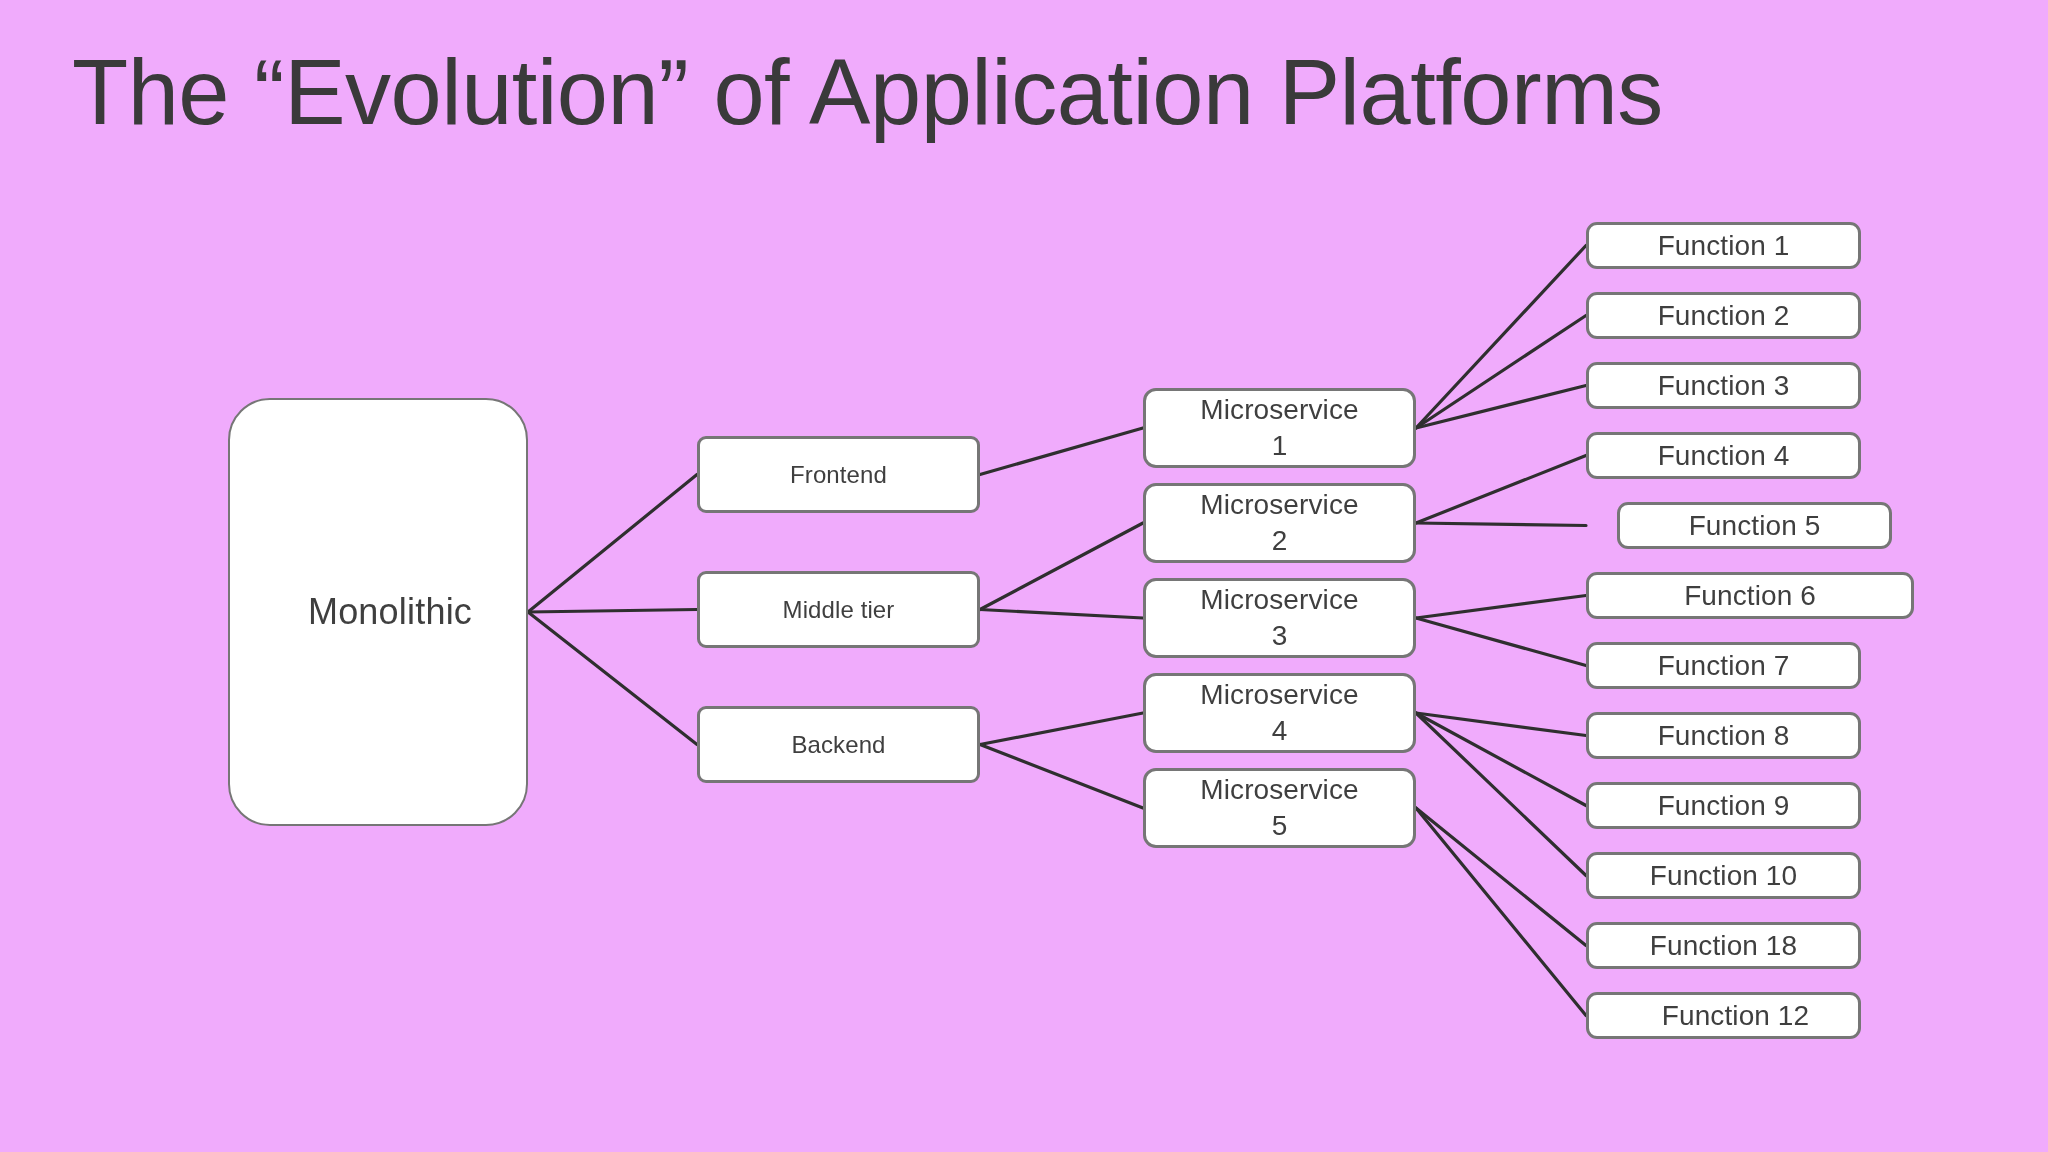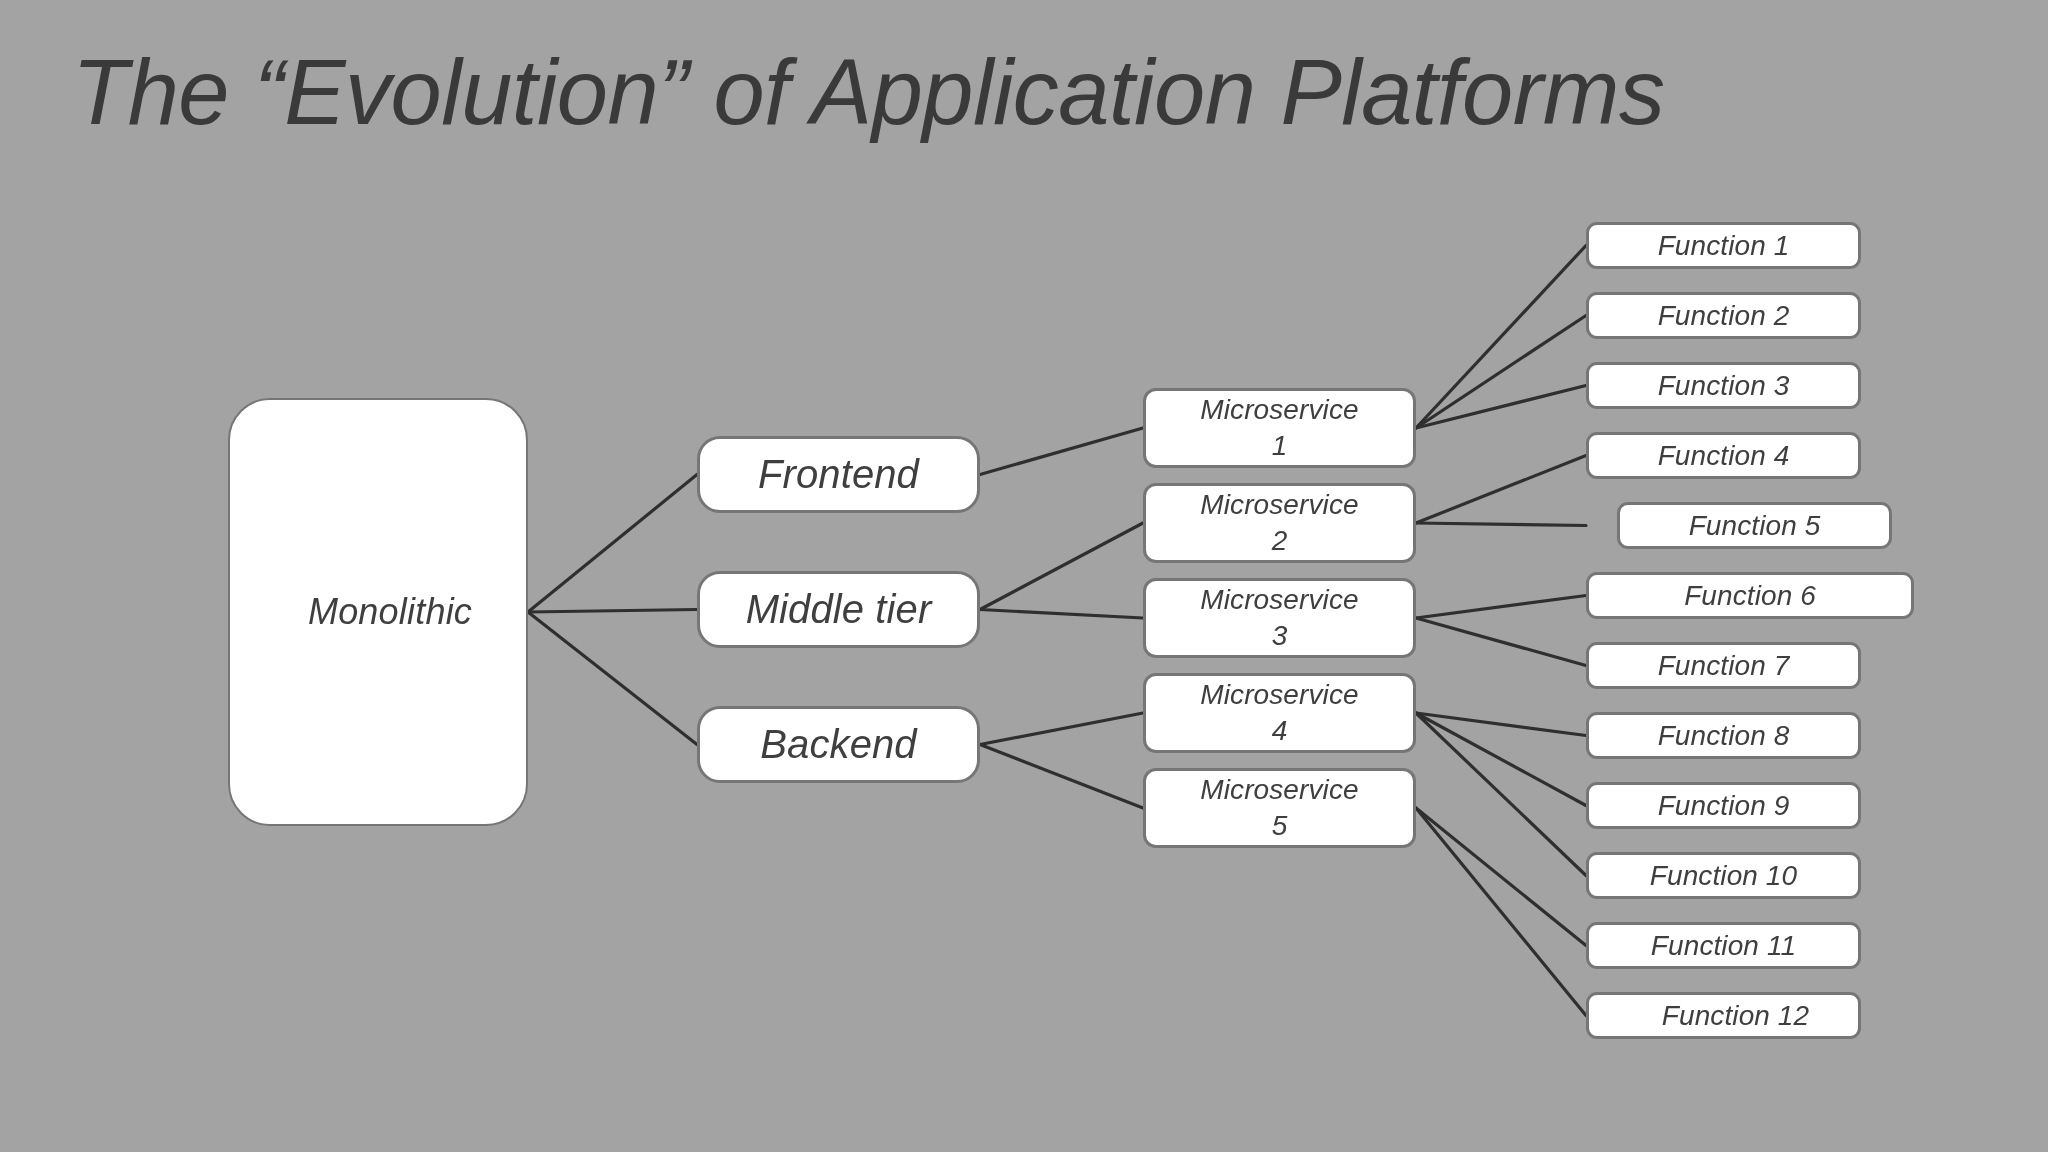--- a/index.html
+++ b/index.html
@@ -13,22 +13,21 @@
     height: 1152px;
     overflow: hidden;
     font-family: "Liberation Sans", sans-serif;
     -webkit-font-smoothing: antialiased;
   }
 
   #slide {
     position: relative;
     width: 2048px;
     height: 1152px;
-    background: #a3a3a3;
-    font-style: italic;
+    background: #f0abfc;
   }
 
   
   #slide-title {
     position: absolute;
     left: 72px;
     top: 42px;
     width: 1750px;
     font-size: 92px;
     line-height: 1.1;
@@ -69,22 +68,22 @@
   }
 
   .node-monolithic {
     border-width: 2.6px;
     border-radius: 42px;
     font-size: 36px;
     letter-spacing: 0.2px;
   }
 
   .node-tier {
-    border-radius: 23px;
-    font-size: 40px;
+    border-radius: 9px;
+    font-size: 24px;
     letter-spacing: 0.1px;
   }
 
   .node-service {
     border-radius: 13px;
     font-size: 28px;
     line-height: 1.28;
     letter-spacing: 0.1px;
   }
   .node-service .svc-label {
@@ -194,20 +193,20 @@
       <div class="node node-function" style="left: 1586px; top: 712px; width: 275px; height: 47px;">
         <span>Function 8</span>
       </div>
       <div class="node node-function" style="left: 1586px; top: 782px; width: 275px; height: 47px;">
         <span>Function 9</span>
       </div>
       <div class="node node-function" style="left: 1586px; top: 852px; width: 275px; height: 47px;">
         <span>Function 10</span>
       </div>
       <div class="node node-function" style="left: 1586px; top: 922px; width: 275px; height: 47px;">
-        <span>Function 11</span>
+        <span>Function 18</span>
       </div>
       <div class="node node-function" style="left: 1586px; top: 992px; width: 275px; height: 47px; padding-left: 24px;">
         <span>Function 12</span>
       </div>
     </div>
 
 </div>
 
 </body></html>

